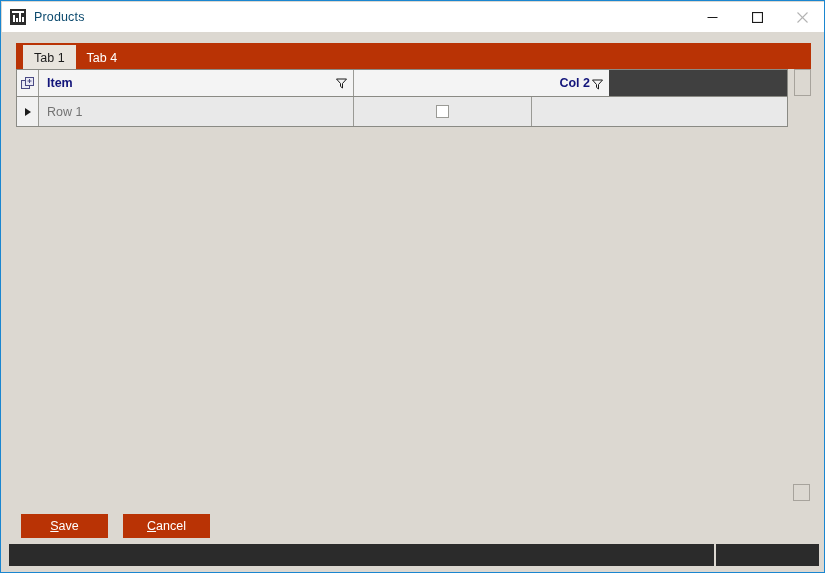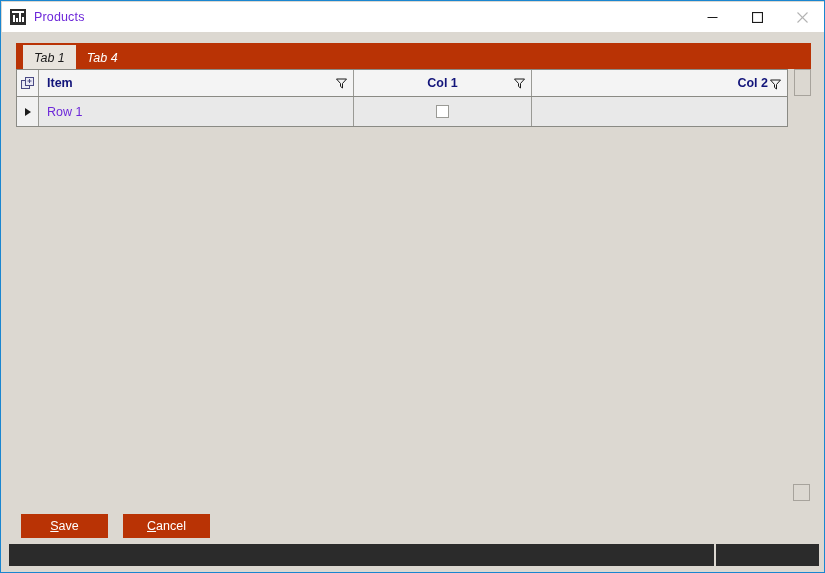--- a/index.html
+++ b/index.html
@@ -49,21 +49,21 @@
     bottom: 2px;
   }
   .title-icon .top-strip {
     position: absolute;
     left: 1px; right: 1px; top: 1px;
     height: 2px;
     background: #ffffff;
   }
   .title-text {
     font-size: 12.5px;
-    color: #6d28d9;
+    color: #0c4a6e;
     letter-spacing: 0.15px;
   }
   .win-controls {
     position: absolute;
     right: 0; top: 0;
     height: 30px;
     display: flex;
   }
   .win-btn {
     width: 45px;
@@ -79,21 +79,20 @@
   
   .tabstrip {
     position: absolute;
     left: 15px;
     top: 42px;
     width: 795px;
     height: 26px;
     background: #b93305;
     display: flex;
     align-items: flex-end;
-    font-style: italic;
   }
   .tab {
     height: 22px;
     padding: 0 11px;
     display: flex;
     align-items: center;
     font-size: 12.5px;
     box-sizing: border-box;
     color: #ffffff;
   }
@@ -182,21 +181,21 @@
     border-bottom: 1px solid #9a9a95;
     background: #e9e9e9;
   }
   .grid-row:last-child { border-bottom: none; }
   .cell {
     box-sizing: border-box;
     border-right: 1px solid #9a9a95;
     display: flex;
     align-items: center;
     font-size: 12.5px;
-    color: #6d28d9;
+    color: #737373;
   }
   .cell:last-child { border-right: none; }
   .cell.rowsel {
     width: 22px;
     justify-content: center;
     background: #f1f1f1;
   }
   .cell.item { width: 315px; padding-left: 8px; }
   .cell.col1 { width: 178px; justify-content: center; }
   .cell.col2 { width: 255px; }
@@ -339,28 +338,20 @@
 
         <div class="hcell item">
           <span>Item</span>
           <span class="funnel">
             <svg width="11" height="11" viewBox="0 0 11 11">
               <path d="M0.5 1 L10.5 1 L6.5 5.5 L6.5 10 L4.5 8.4 L4.5 5.5 Z" fill="none" stroke="#1b1b1b" stroke-width="1"></path>
             </svg>
           </span>
         </div>
 
-        <div class="hcell col1">
-          <span>Col 1</span>
-          <span class="funnel">
-            <svg width="11" height="11" viewBox="0 0 11 11">
-              <path d="M0.5 1 L10.5 1 L6.5 5.5 L6.5 10 L4.5 8.4 L4.5 5.5 Z" fill="none" stroke="#1b1b1b" stroke-width="1"></path>
-            </svg>
-          </span>
-        </div>
 
         <div class="hcell col2">
           <span>Col 2</span>
           <span class="funnel">
             <svg width="11" height="11" viewBox="0 0 11 11">
               <path d="M0.5 1 L10.5 1 L6.5 5.5 L6.5 10 L4.5 8.4 L4.5 5.5 Z" fill="none" stroke="#1b1b1b" stroke-width="1"></path>
             </svg>
           </span>
         </div>
       </div>

